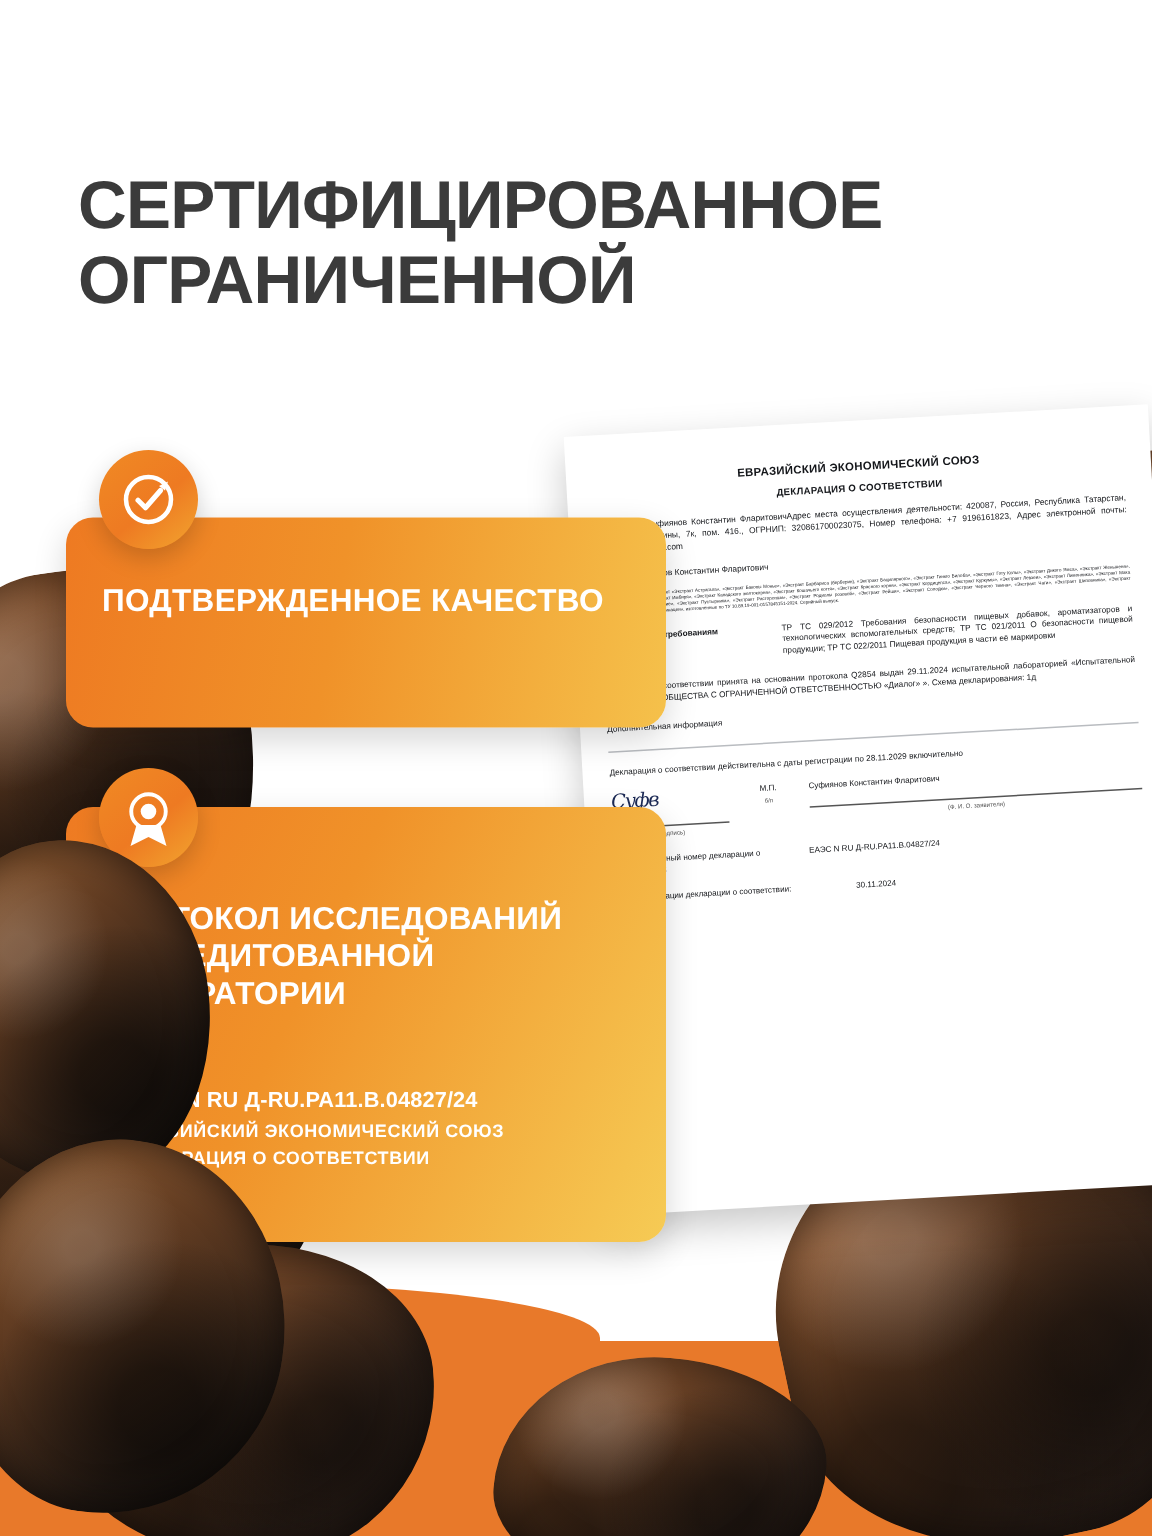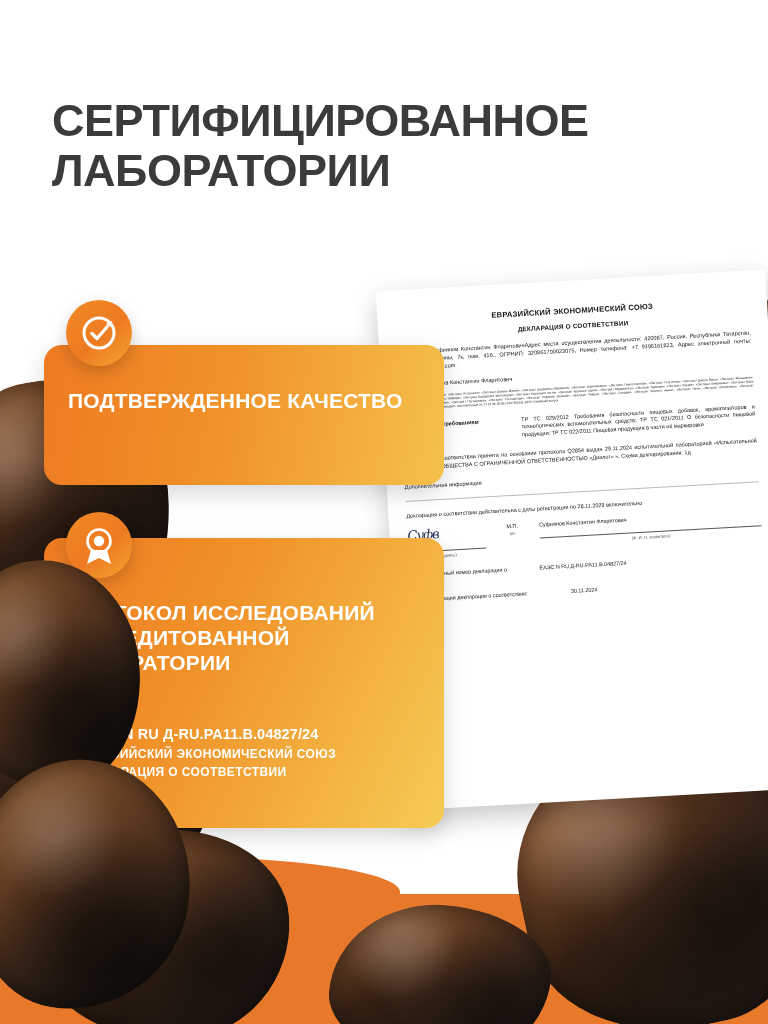--- a/index.html
+++ b/index.html
@@ -67,21 +67,21 @@
     border-radius: 52% 48% 42% 58% / 48% 52% 56% 44%; transform: rotate(-12deg); }
   .chunk.c6 { left: 330px; top: 905px; width: 220px; height: 160px;
     border-radius: 50% 50% 50% 50% / 60% 40% 60% 40%; transform: rotate(5deg); }
   .chunk.c7 { left: 690px; top: 300px; width: 150px; height: 180px;
     border-radius: 48% 52% 55% 45% / 52% 48% 52% 48%; transform: rotate(14deg); }
 
   
   .headline {
     position: absolute;
     left: 52px;
-    top: 96px;
+    top: 112px;
     width: 690px;
     color: #3B3B3B;
     font-weight: 800;
     font-size: 45px;
     line-height: 1.12;
     letter-spacing: -0.5px;
   }
   .headline .l2 { display: block; }
 
   
@@ -276,21 +276,21 @@
     <div class="chunk c4"></div>
     <div class="orange-block"></div>
     <div class="chunk c2"></div>
     <div class="chunk c5"></div>
     <div class="chunk c3"></div>
     <div class="chunk c6"></div>
   </div>
 
   <div class="headline">
     <span>СЕРТИФИЦИРОВАННОЕ</span>
-    <span class="l2">ЛАБОРАТОРИИ</span>
+    <span class="l2">ОГРАНИЧЕННОЙ</span>
   </div>
 
   <div class="doc">
     <div class="doc-title">ЕВРАЗИЙСКИЙ ЭКОНОМИЧЕСКИЙ СОЮЗ</div>
     <div class="doc-subtitle">ДЕКЛАРАЦИЯ О СООТВЕТСТВИИ</div>
 
     <div class="doc-para">
       <b>Заявитель:</b>
       <span>Суфиянов Константин ФларитовичАдрес места осуществления деятельности: 420087, Россия, Республика Татарстан, Казань, ул. Родины, 7к, пом. 416., ОГРНИП: 320861700023075, Номер телефона: +7 9196161823, Адрес электронной почты: Sufiyanovf@gmail.com</span>
     </div>

